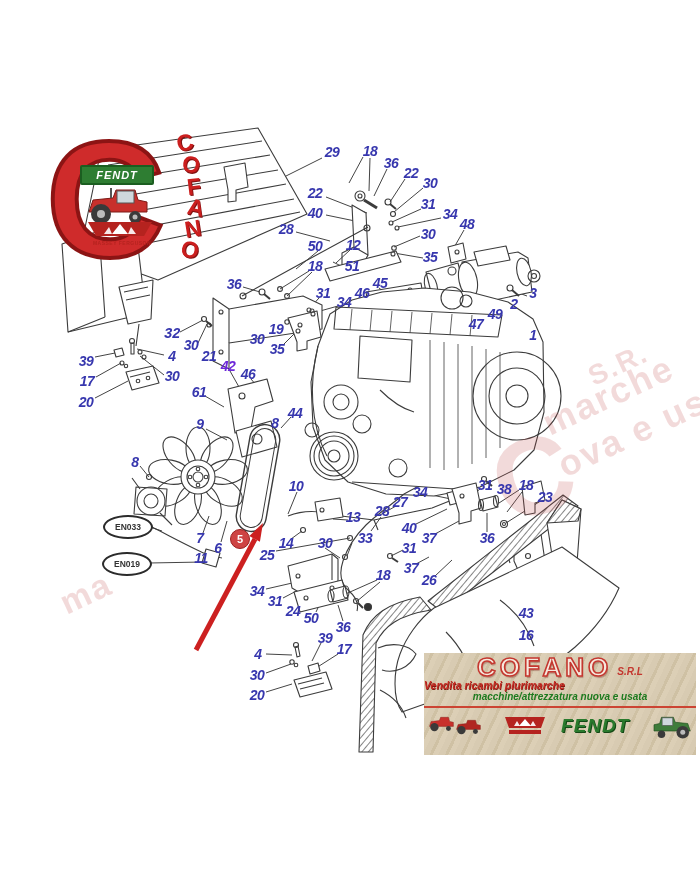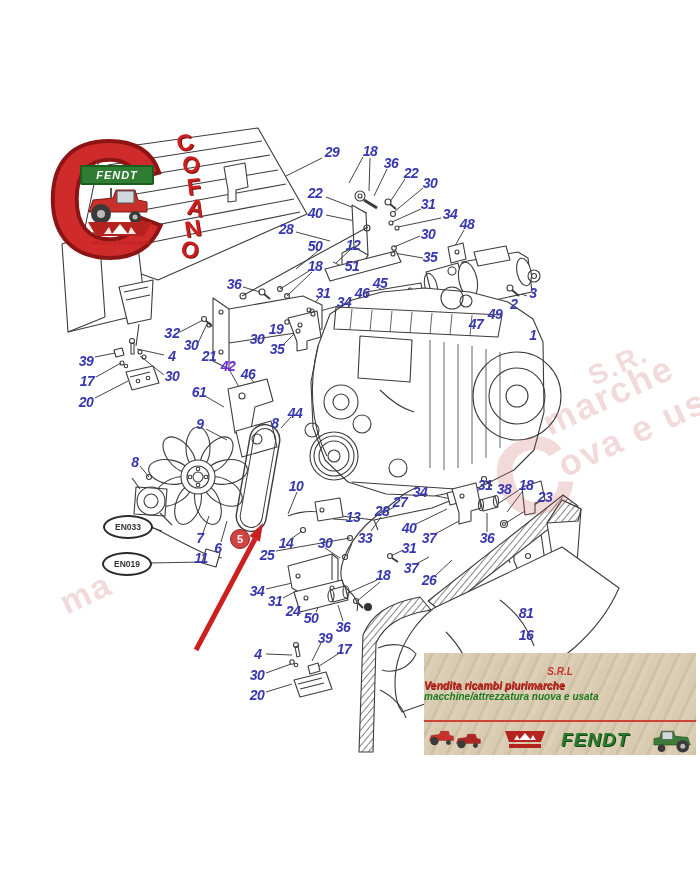--- a/index.html
+++ b/index.html
@@ -37,22 +37,22 @@
   
   #banner{position:absolute;left:424px;top:653px;width:272px;height:102px;z-index:6;
           background:repeating-linear-gradient(115deg,#d8cbb2 0 6px,#cfc1a4 6px 9px,#dccfb6 9px 14px);
           overflow:hidden;}
   #banner-r1{display:flex;align-items:flex-end;justify-content:center;gap:5px;height:27px;}
   #banner-company{font:800 26px "Liberation Sans",sans-serif;color:#f6e9de;letter-spacing:4px;
           -webkit-text-stroke:1.6px #c4372f;text-shadow:1px 2px 1px rgba(120,30,20,.35);line-height:26px;}
   #banner-suffix{font:italic 800 10px "Liberation Sans",sans-serif;color:#c4372f;padding-bottom:3px;}
   #banner-l1{text-align:left;font:italic 800 10.5px "Liberation Sans",sans-serif;color:#c42a22;
           line-height:11px;text-shadow:.5px .5px 0 #7e1a14;}
-  #banner-l2{font:italic 800 10px "Liberation Sans",sans-serif;color:#1c7a1e;
-          line-height:11px;border-bottom:2px solid #cc4433;padding-bottom:18px;}
+  #banner-l2{text-align:center;font:italic 800 10px "Liberation Sans",sans-serif;color:#1c7a1e;
+          line-height:11px;border-bottom:2px solid #cc4433;padding-bottom:4px;}
   #banner-r4{display:flex;align-items:center;justify-content:space-between;height:34px;padding:1px 2px 0 2px;}
   #banner-fendt{font:italic 900 19px "Liberation Sans",sans-serif;color:#2a7a2d;letter-spacing:1px;
           text-shadow:1px 1px 0 #144916;}
   #banner-r5{display:flex;align-items:center;justify-content:space-between;padding:0 3px;}
   .nardi-txt{font:800 9px "Liberation Sans",sans-serif;color:#1b7a1b;}
   .nardi-tri{color:#1b7a1b;font-size:8px;}
   #yellow-strip{width:62px;height:10px;background:linear-gradient(#f6d11c,#eab40f);
           display:flex;align-items:center;justify-content:center;}
   #maschio-oval{border:2px solid #c0392b;border-radius:50%;padding:1px 6px;background:#fdfaf4;
           font:800 7.5px "Liberation Sans",sans-serif;color:#c0392b;letter-spacing:.5px;}
@@ -442,21 +442,21 @@
       <span class="callout" style="left: 257px; top: 591px; color: rgb(55, 55, 174);">34</span>
       <span class="callout" style="left: 275px; top: 601px; color: rgb(55, 55, 174);">31</span>
       <span class="callout" style="left: 293px; top: 611px; color: rgb(55, 55, 174);">24</span>
       <span class="callout" style="left: 311px; top: 618px; color: rgb(55, 55, 174);">50</span>
       <span class="callout" style="left: 343px; top: 627px; color: rgb(55, 55, 174);">36</span>
       <span class="callout" style="left: 325px; top: 638px; color: rgb(55, 55, 174);">39</span>
       <span class="callout" style="left: 344px; top: 649px; color: rgb(55, 55, 174);">17</span>
       <span class="callout" style="left: 258px; top: 654px; color: rgb(55, 55, 174);">4</span>
       <span class="callout" style="left: 257px; top: 675px; color: rgb(55, 55, 174);">30</span>
       <span class="callout" style="left: 257px; top: 695px; color: rgb(55, 55, 174);">20</span>
-      <span class="callout" style="left: 526px; top: 613px; color: rgb(55, 55, 174);">81</span>
+      <span class="callout" style="left: 526px; top: 613px; color: rgb(55, 55, 174);">43</span>
       <span class="callout" style="left: 526px; top: 635px; color: rgb(55, 55, 174);">16</span>
     </div>
   <div id="entags">
       <span class="entag" style="left: 128px; top: 527px;">EN033</span>
       <span class="entag" style="left: 127px; top: 564px;">EN019</span>
     </div>
 
   <div id="circle5">5</div>
 
   <div id="logo"></div>
@@ -468,20 +468,21 @@
       <span class="vletter" style="left: 193px; top: 229px; transform: translate(-50%, -50%) rotate(-9deg);">N</span>
       <span class="vletter" style="left: 190px; top: 250px; transform: translate(-50%, -50%) rotate(8deg);">O</span>
     </div>
   <div id="fendt-banner">
     <span>FENDT</span>
   </div>
   <div id="massey-mini-text">MASSEY FERGUSON</div>
 
   <div id="banner">
     <div id="banner-r1">
+      <span id="banner-company">COFANO</span>
       <span id="banner-suffix">S.R.L</span>
     </div>
     <div id="banner-l1">Vendita ricambi plurimarche</div>
     <div id="banner-l2">macchine/attrezzatura nuova e usata</div>
     <div id="banner-r4">
       <svg width="62" height="30" viewBox="0 0 80 40">
         <g transform="translate(0,4) scale(0.55)">
           <path d="M6,30 L10,18 L30,16 L33,8 L52,8 L55,18 L64,20 L64,30 Z" fill="#c8302c" stroke="#7c1a16"></path>
           <circle cx="18" cy="32" r="10" fill="#3a3a3a"></circle>
             <circle cx="52" cy="35" r="6" fill="#3a3a3a"></circle>

